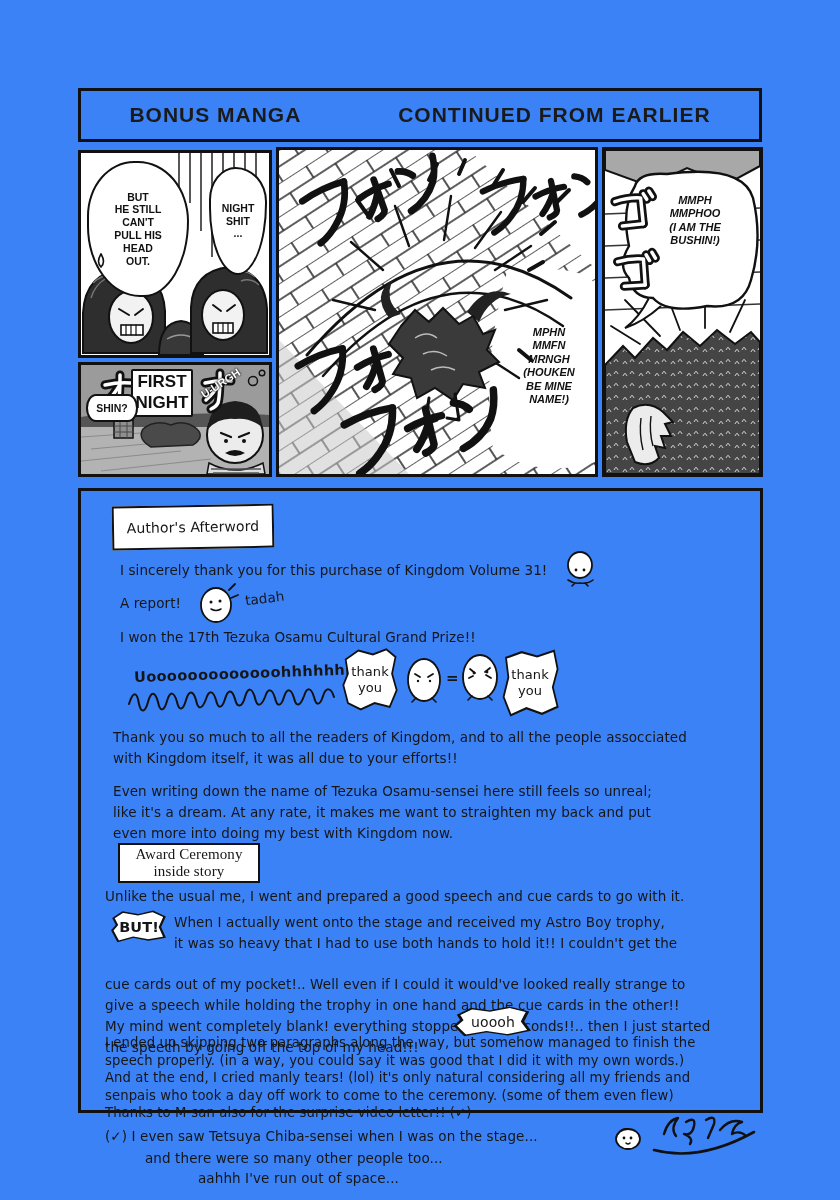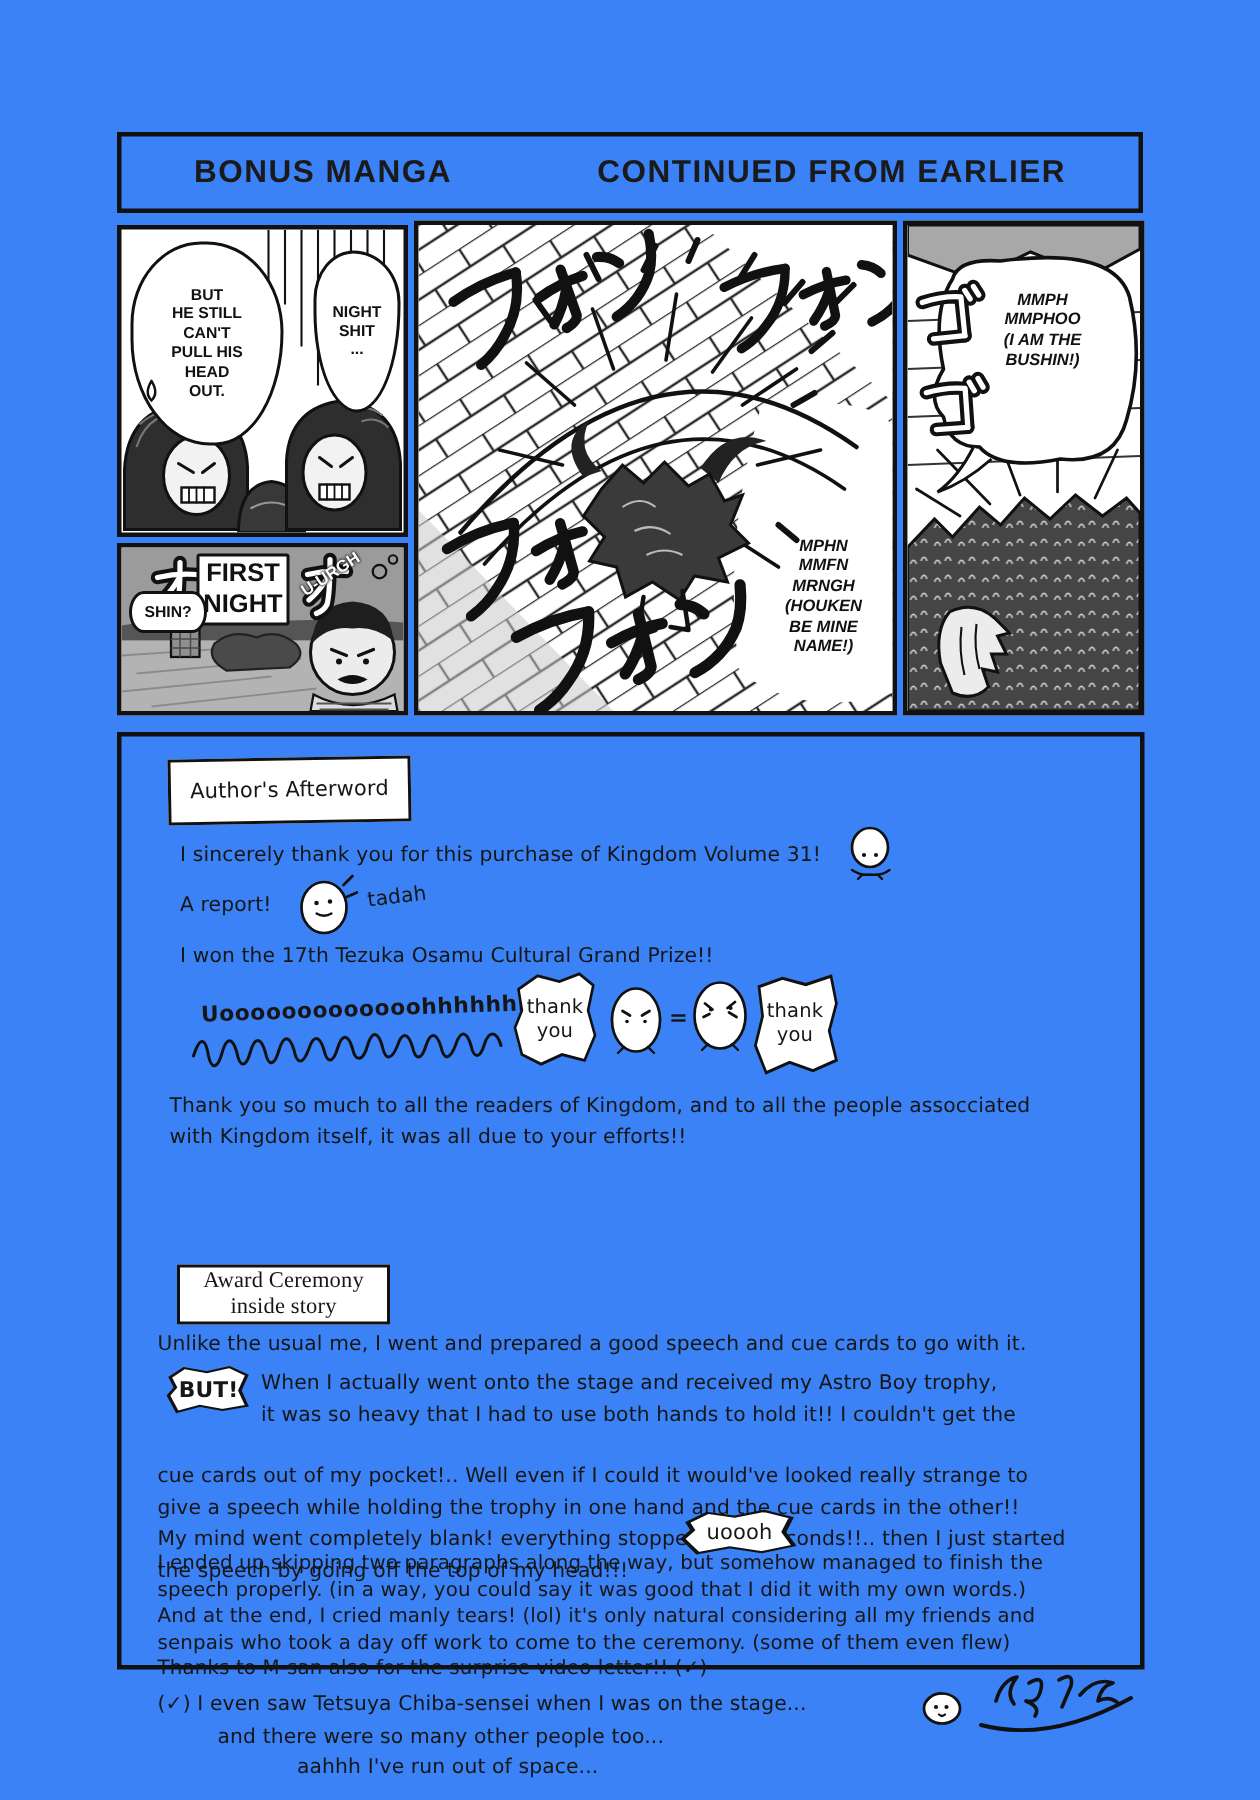--- a/index.html
+++ b/index.html
@@ -248,21 +248,21 @@
         <path d="M58,120 L54,146 L66,142 M84,116 L88,142 L76,140" class="ink" stroke-width="3"></path>
       </g>
 
       <g class="sfx-ink" stroke-width="5">
         <use href="#g-fon" transform="translate(16,44) rotate(-22) scale(1.35)"></use>
         <use href="#g-fon" transform="translate(198,34) rotate(-14) scale(1.25)"></use>
         <use href="#g-foo" transform="translate(12,208) rotate(-18) scale(1.4)"></use>
         <use href="#g-fon" transform="translate(58,266) rotate(-16) scale(1.5)"></use>
       </g>
     </svg>
-    <div class="abs comic" style="left:226px;top:176px;width:88px;font-size:11px;font-style:italic;margin-top:32px;">MPHN
+    <div class="abs comic" style="left:226px;top:176px;width:88px;font-size:11px;font-style:italic;">MPHN
 MMFN
 MRNGH
 (HOUKEN
 BE MINE
 NAME!)</div>
   </div>
 
   <div class="abs panel p4">
     <svg class="art" width="155" height="324" viewBox="0 0 155 324" aria-label="ゴ ゴ">
       <rect width="155" height="324" fill="#fff"></rect>
@@ -369,20 +369,23 @@
   <div class="jaggy" style="left:500px;top:648px;width:60px;height:70px;">
     <svg viewBox="0 0 100 100" preserveAspectRatio="none">
         <polygon points="10,14 36,6 62,12 90,4 96,30 88,56 96,84 70,94 44,86 18,96 6,70 14,42" fill="#fff" stroke="#111" stroke-width="3"></polygon>
       </svg>
     <span class="jtxt hand" style="font-size:13px;line-height:16px;">thank
 you</span>
   </div>
 
   <div class="abs hand" style="left:113px;top:727px;">Thank you so much to all the readers of Kingdom, and to all the people assocciated
 with Kingdom itself, it was all due to your efforts!!</div>
+  <div class="abs hand" style="left:113px;top:781px;">Even writing down the name of Tezuka Osamu-sensei here still feels so unreal;
+like it's a dream. At any rate, it makes me want to straighten my back and put
+even more into doing my best with Kingdom now.</div>
 
   <div class="abs handbox" style="left:118px;top:843px;width:142px;height:40px;">
     <span class="hand" style="font-size:15px;line-height:17px;text-align:center;font-family:Liberation Serif, serif;">Award Ceremony
 inside story</span>
   </div>
 
   <div class="abs hand" style="left:105px;top:886px;">Unlike the usual me, I went and prepared a good speech and cue cards to go with it.</div>
 
   <div class="jaggy" style="left:110px;top:910px;width:58px;height:34px;">
     <svg viewBox="0 0 100 100" preserveAspectRatio="none">

